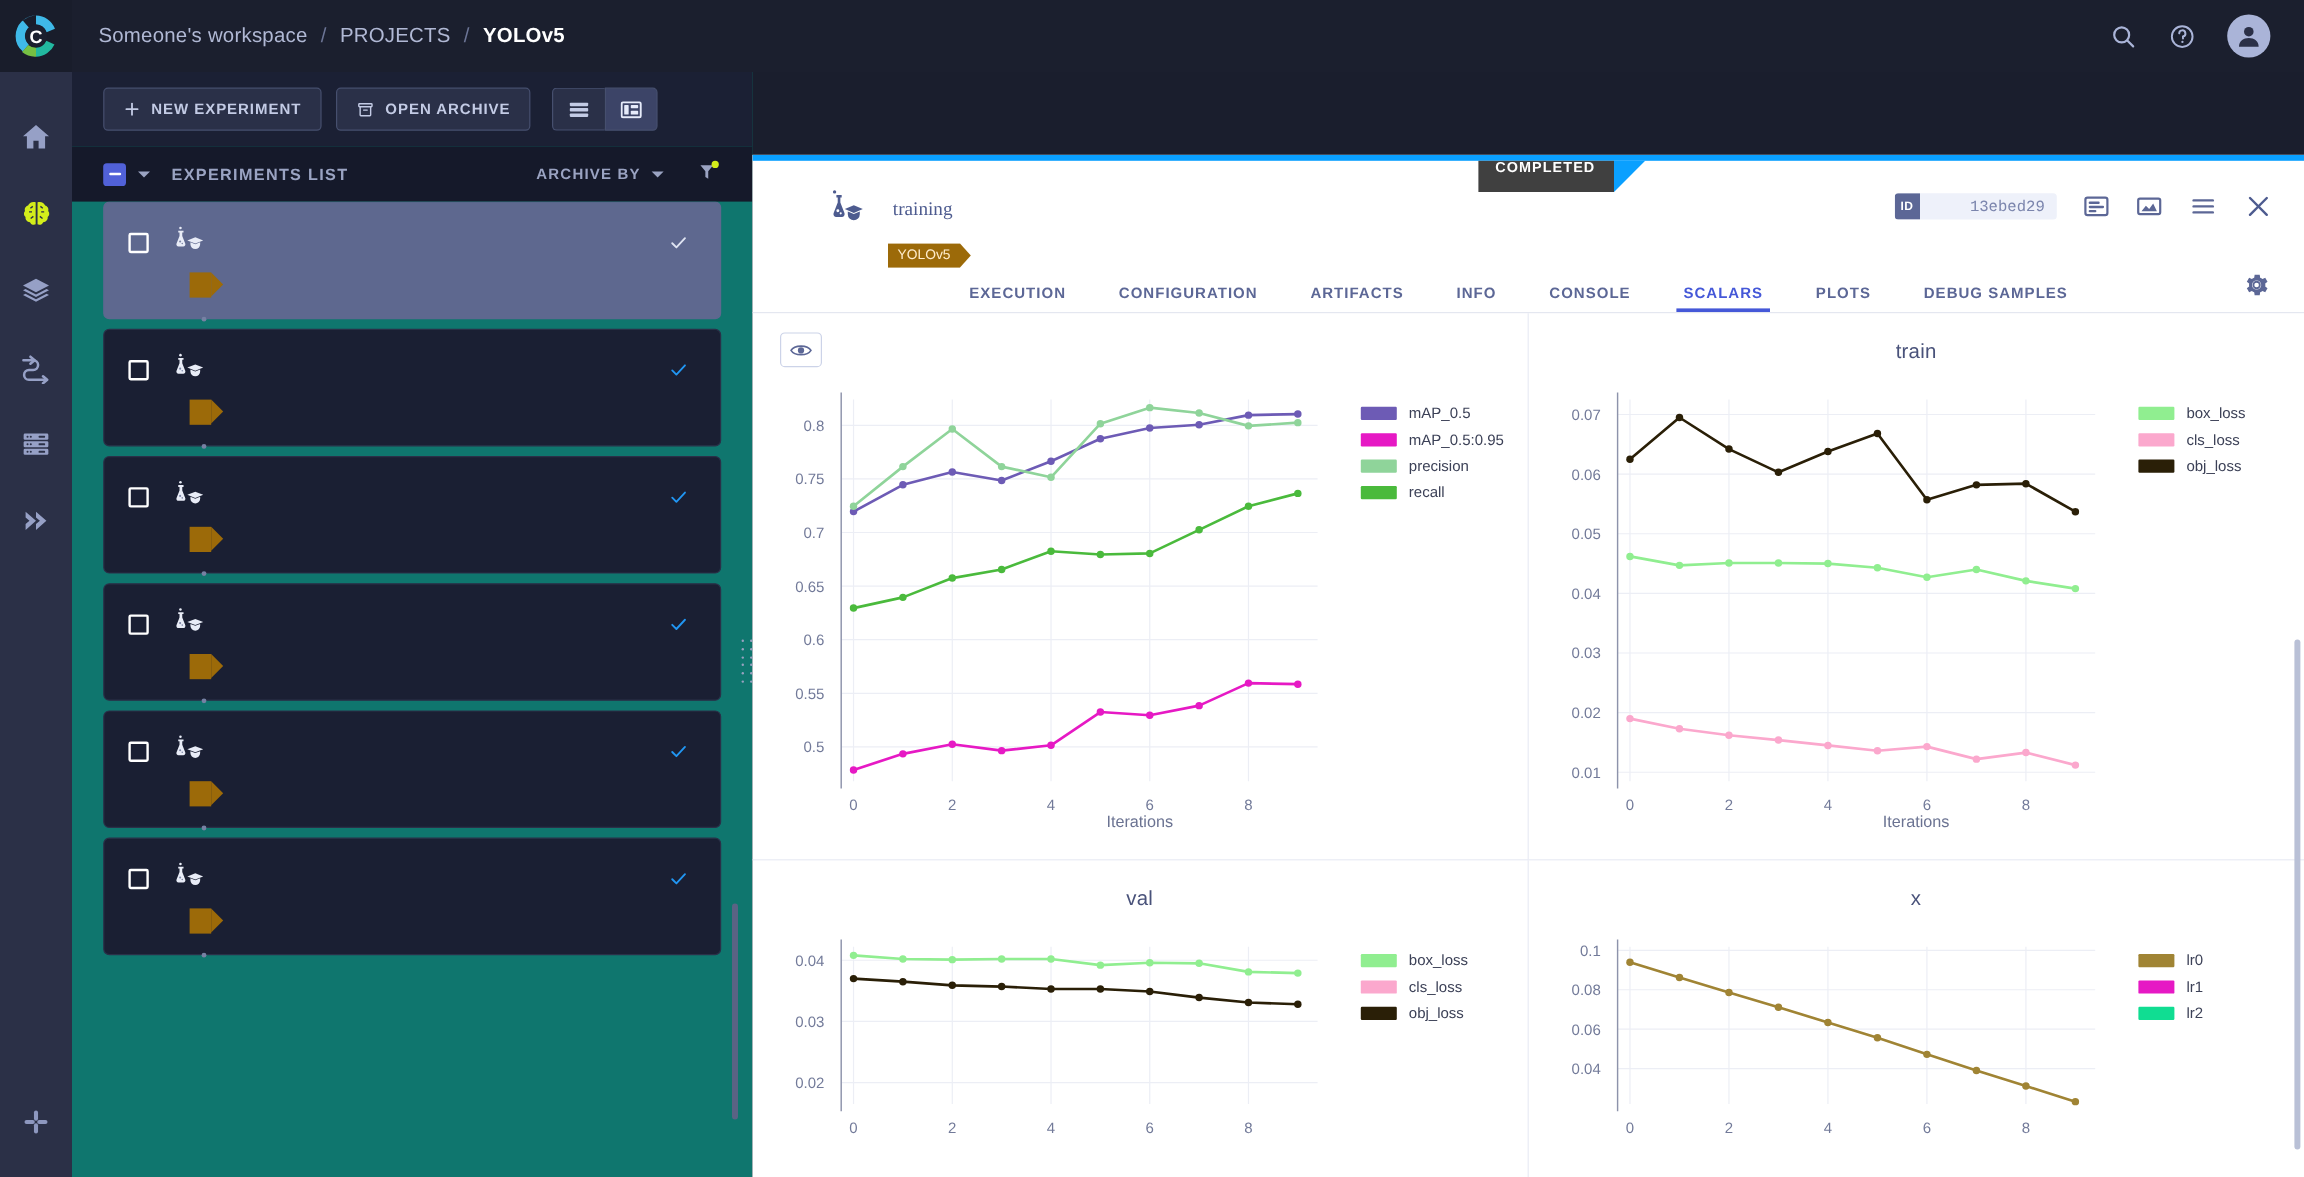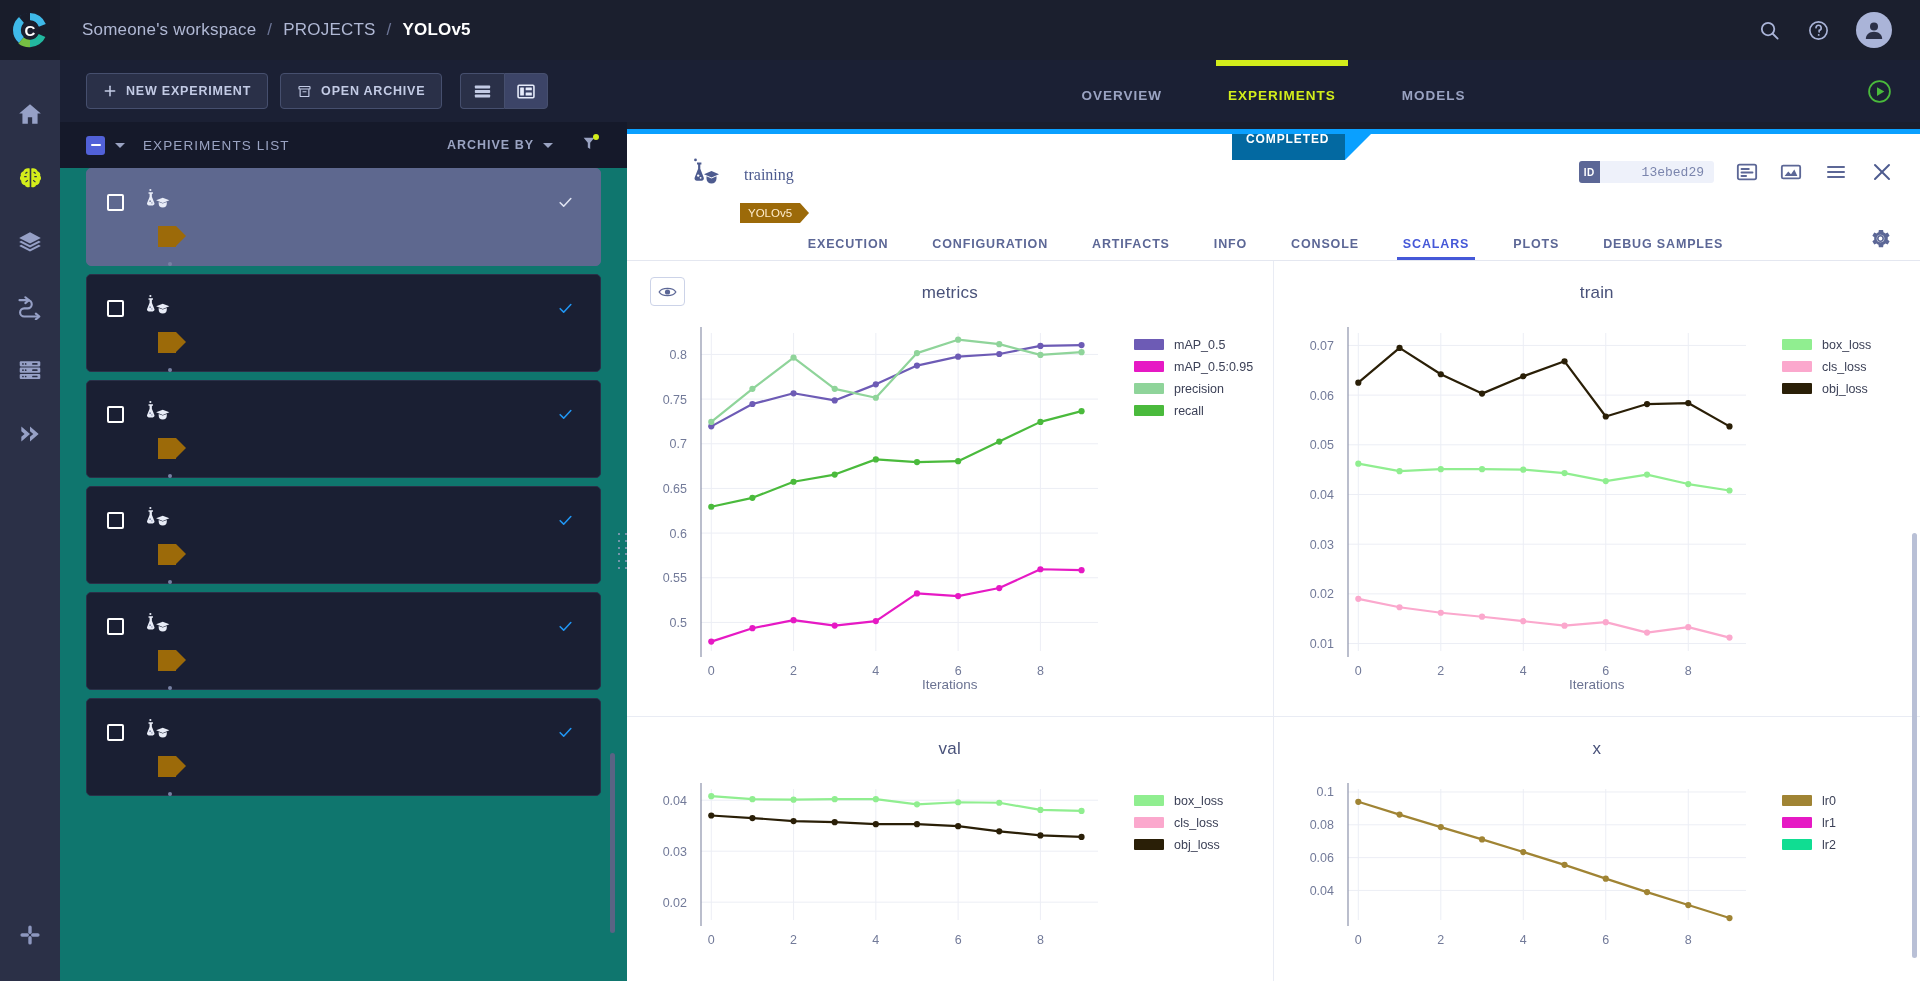--- a/index.html
+++ b/index.html
@@ -79,21 +79,21 @@
     background: #15192a;
   }
   .sel-box {
     width: 19px; height: 19px; border-radius: 3px; background: #5161d8;
     display: flex; align-items: center; justify-content: center; cursor: pointer;
   }
   .sel-box .dash { width: 10px; height: 2.5px; background: #fff; border-radius: 1px; }
   .caret { width: 0; height: 0; border-left: 5px solid transparent; border-right: 5px solid transparent;
            border-top: 5.5px solid #9aa3c2; margin-left: 10px; cursor: pointer; }
   .list-title {
-    margin-left: 18px; font-size: 13.5px; letter-spacing: 1.1px; color: #9aa3c2; font-weight: normal;
+    margin-left: 18px; font-size: 13.5px; letter-spacing: 1.1px; color: #9aa3c2; font-weight: bold;
   }
   .sorted-by {
     margin-left: auto; font-size: 12.5px; letter-spacing: 1px; color: #9aa3c2; font-weight: bold;
     display: flex; align-items: center; cursor: pointer;
   }
   .filter-ic { margin-left: 28px; position: relative; cursor: pointer; }
   .filter-dot { position: absolute; top: -1px; right: -2px; width: 6px; height: 6px; border-radius: 50%; background: #d3ed1b; }
 
   .exp-scroll { position: relative; height: 813px; overflow: hidden; padding: 0 26px; }
   .exp-card {
@@ -157,21 +157,21 @@
   }
   .play-btn { position: absolute; right: 28px; top: 19px; cursor: pointer; }
 
   
   .detail {
     position: absolute; top: 129px; left: 627px; width: 1293px; height: 852px;
     background: #ffffff; z-index: 22; overflow: hidden;
   }
   .detail-topline { height: 5px; background: #0aa0ff; }
   .status-flag {
-    position: absolute; top: 5px; left: 605px; height: 26px; background: #0369a1;
+    position: absolute; top: 5px; left: 605px; height: 26px; background: #404040;
     color: #ffffff; font-size: 12px; font-weight: bold; letter-spacing: .9px;
     display: flex; align-items: center; padding: 0 16px 16px 14px;
   }
   .status-flag::after {
     content: ""; position: absolute; right: -26px; top: 0; width: 0; height: 0;
     border-top: 26px solid #0aa0ff; border-right: 26px solid transparent;
   }
   .detail-head { position: relative; padding: 22px 0 0 55px; height: 88px; }
   .dh-row { display: flex; align-items: center; font-family: Liberation Serif, serif; }
   .dh-name { margin-left: 22px; font-size: 16px; color: #4d5b8f; }
@@ -580,31 +580,20 @@
     <div class="grip-row">
         <i class="grip-dot"></i>
         <i class="grip-dot"></i>
       </div>
     <div class="grip-row">
         <i class="grip-dot"></i>
         <i class="grip-dot"></i>
       </div>
   </div>
 
-  <div class="proj-tabs">
-    <div class="ptab">OVERVIEW</div>
-    <div class="ptab active">EXPERIMENTS</div>
-    <div class="ptab">MODELS</div>
-    <div class="play-btn">
-      <svg width="25" height="25" viewBox="0 0 24 24">
-        <circle cx="12" cy="12" r="10" fill="none" stroke="#4aba3c" stroke-width="1.7"></circle>
-        <path d="M9.6 7.8 L16.6 12 L9.6 16.2 Z" fill="#4aba3c"></path>
-      </svg>
-    </div>
-  </div>
 
   <div class="detail">
     <div class="detail-topline"></div>
     <div class="status-flag">COMPLETED</div>
 
     <div class="detail-head">
       <div class="dh-row">
         <svg width="40" height="38" viewBox="0 0 40 38">
           <g fill="#4d5b8f">
             <path d="M13.5 2.5 a1.4 1.4 0 1 1 0 2.8 a1.4 1.4 0 0 1 0-2.8"></path>
@@ -676,21 +665,20 @@
 
     <div class="scalars-area">
       <div class="eye-btn">
         <svg width="19" height="14" viewBox="0 0 24 17" fill="none" stroke="#5c6796" stroke-width="1.7">
           <path d="M1.5 8.5 C5 2.5 19 2.5 22.5 8.5 C19 14.5 5 14.5 1.5 8.5 Z"></path>
           <circle cx="12" cy="8.5" r="3.3" fill="#5c6796" stroke="none"></circle>
         </svg>
       </div>
       <div class="chart-grid" id="chart-grid">
           <div class="chart-cell">
-            <div class="chart-title">metrics</div>
             <div class="chart-svg-wrap"><svg width="646" height="408" viewBox="0 0 646 408">
                 <line x1="84.28497409326425" y1="24" x2="84.28497409326425" y2="342" class="gridline"></line>
                 <text x="84.28497409326425" y="366" text-anchor="middle" class="axis-text">0</text>
                 <line x1="166.56476683937825" y1="24" x2="166.56476683937825" y2="342" class="gridline"></line>
                 <text x="166.56476683937825" y="366" text-anchor="middle" class="axis-text">2</text>
                 <line x1="248.84455958549222" y1="24" x2="248.84455958549222" y2="342" class="gridline"></line>
                 <text x="248.84455958549222" y="366" text-anchor="middle" class="axis-text">4</text>
                 <line x1="331.1243523316062" y1="24" x2="331.1243523316062" y2="342" class="gridline"></line>
                 <text x="331.1243523316062" y="366" text-anchor="middle" class="axis-text">6</text>
                 <line x1="413.40414507772016" y1="24" x2="413.40414507772016" y2="342" class="gridline"></line>

